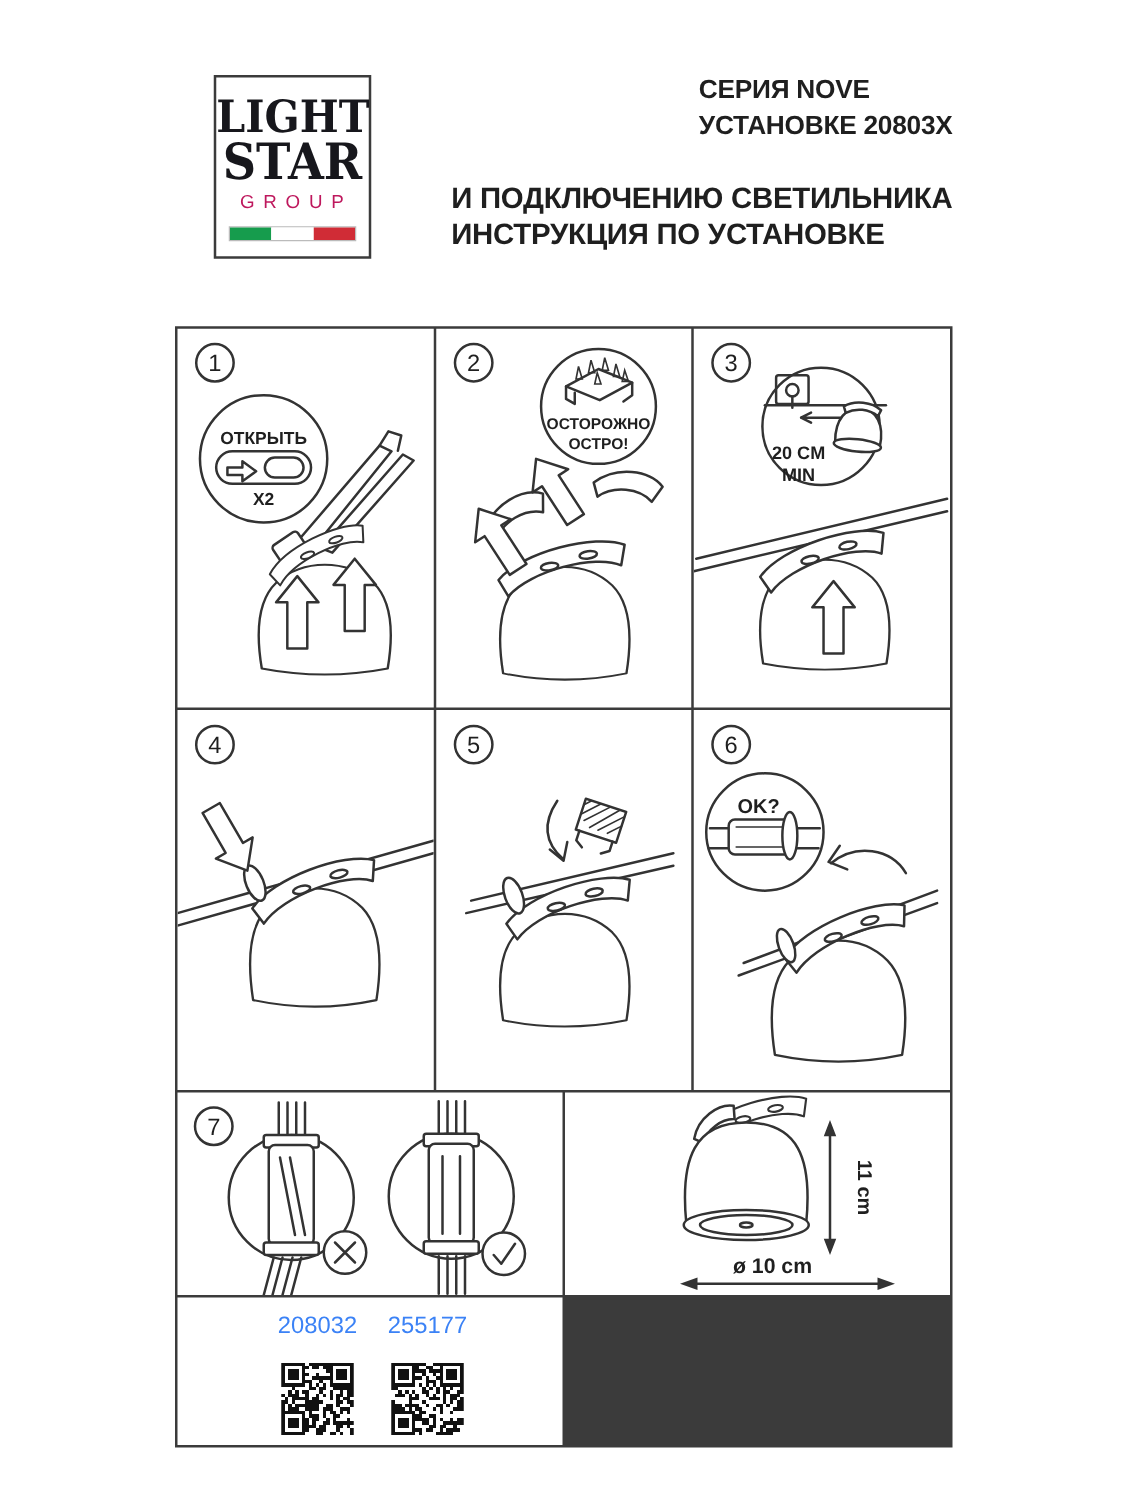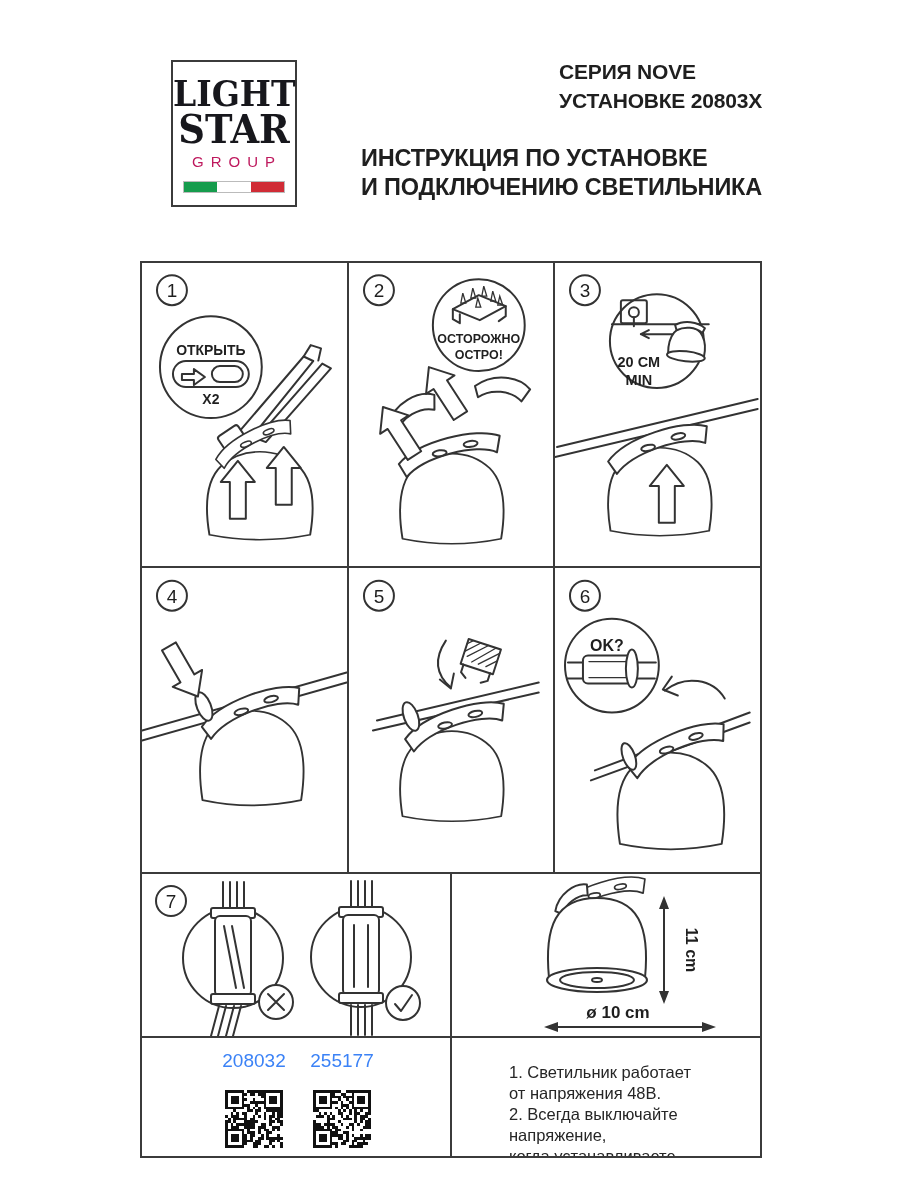--- a/index.html
+++ b/index.html
@@ -74,22 +74,22 @@
       <span style="background:#ffffff"></span>
       <span style="background:#d02c36"></span>
   </div>
 </div>
 
 <div class="hdr-top">
   <div>СЕРИЯ NOVE</div>
   <div>УСТАНОВКЕ 20803X</div>
 </div>
 <div class="hdr-title">
+  <div>И ПОДКЛЮЧЕНИЮ СВЕТИЛЬНИКА</div>
   <div>ИНСТРУКЦИЯ ПО УСТАНОВКЕ</div>
-  <div>И ПОДКЛЮЧЕНИЮ СВЕТИЛЬНИКА</div>
 </div>
 
 <div class="grid">
   <div class="g1">
 
     <div class="cell">
       <svg class="panel" viewBox="0 0 205 303">
         <circle class="fw" cx="30" cy="27" r="15"></circle>
         <text class="tn" x="30" y="34" font-size="19" text-anchor="middle">1</text>
         <g>
@@ -786,22 +786,14 @@
             <rect x="8" y="20" width="1" height="1"></rect>
             <rect x="13" y="20" width="1" height="1"></rect>
             <rect x="14" y="20" width="1" height="1"></rect>
             <rect x="15" y="20" width="1" height="1"></rect>
             <rect x="16" y="20" width="1" height="1"></rect>
             <rect x="17" y="20" width="1" height="1"></rect>
           </svg>
       </div>
     </div>
 
-    <div class="cell">
-      <div class="notes">
-        <div>1. Светильник работает</div>
-        <div>от напряжения 48В.</div>
-        <div>2. Всегда выключайте напряжение,</div>
-        <div>когда устанавливаете светильник.</div>
-      </div>
-    </div>
   </div>
 </div>
 
 </body></html>

